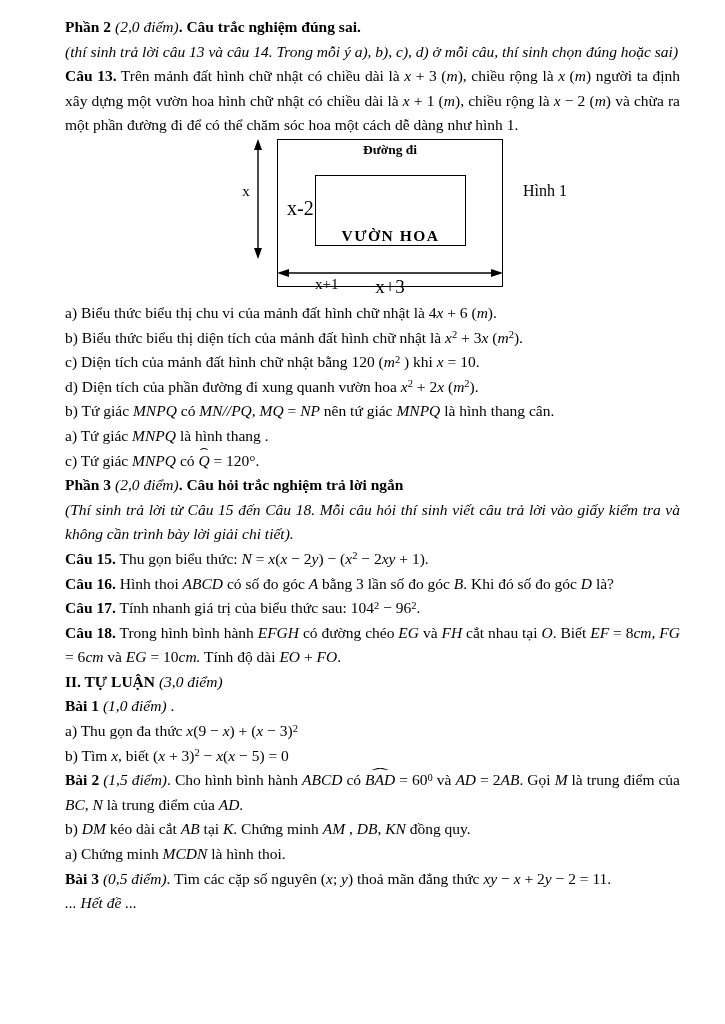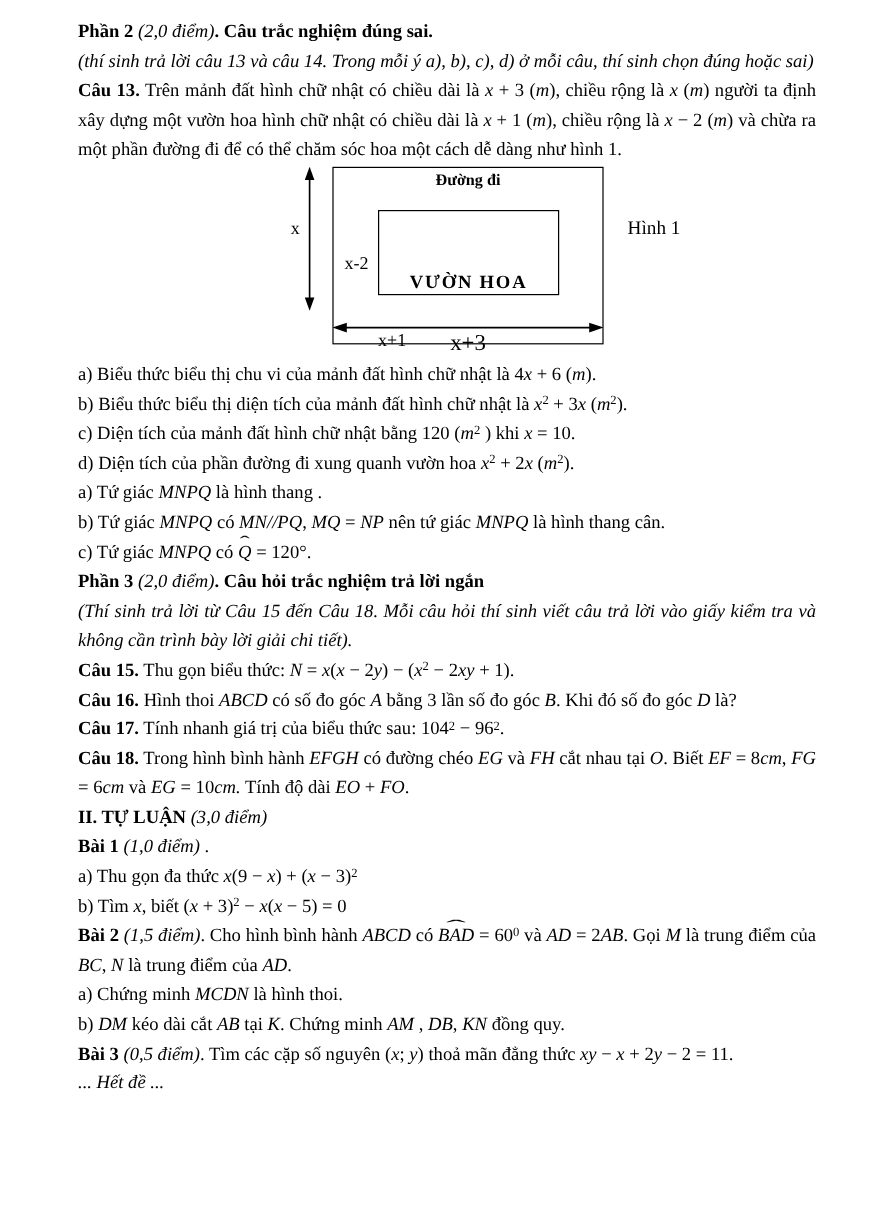--- a/index.html
+++ b/index.html
@@ -34,21 +34,21 @@
   .road-label{
     position:absolute;left:0;top:1px;width:100%;
     text-align:center;font-weight:bold;font-size:13.5px;line-height:18px;
   }
   .inner-rect{
     position:absolute;left:37px;top:35px;width:151px;height:71px;
     border:1.3px solid #000;box-sizing:border-box;
     display:flex;align-items:flex-end;justify-content:center;
   }
   .garden-label{font-weight:bold;font-size:15.5px;letter-spacing:1.5px}
-  .inner-h-label{position:absolute;left:9px;top:72px;font-size:15px;line-height:16px}
+  .inner-h-label{position:absolute;left:9px;top:60px;font-size:20px;line-height:16px}
   .inner-w-label{
     position:absolute;left:37px;top:95px;width:151px;
     text-align:left;font-size:15px;line-height:19px;margin-top:40px;
   }
   .v-arrow{left:186px;top:0;position:absolute}
   .outer-h-label{left:172px;top:44px;width:18px;text-align:center;position:absolute;font-size:15px}
   .h-arrow{left:212px;top:127px;position:absolute}
   .outer-w-label{
     left:212px;top:138px;width:226px;text-align:center;
     position:absolute;font-size:19px;line-height:19px;
@@ -94,33 +94,33 @@
     <div class="outer-w-label">x+3</div>
 
     <span class="fig-caption">Hình 1</span>
   </div>
 
   <div>
       <p class="line"><span>a) Biểu thức biểu thị chu vi của mảnh đất hình chữ nhật là 4</span><span class="i">x</span><span> + 6 (</span><span class="i">m</span><span>).</span></p>
       <p class="line"><span>b) Biểu thức biểu thị diện tích của mảnh đất hình chữ nhật là </span><span class="i">x</span><sup>2</sup><span> + 3</span><span class="i">x</span><span> (</span><span class="i">m</span><sup>2</sup><span>).</span></p>
       <p class="line"><span>c) Diện tích của mảnh đất hình chữ nhật bằng 120 (</span><span class="i">m</span><sup>2</sup><span> ) khi </span><span class="i">x</span><span> = 10.</span></p>
       <p class="line"><span>d) Diện tích của phần đường đi xung quanh vườn hoa </span><span class="i">x</span><sup>2</sup><span> + 2</span><span class="i">x</span><span> (</span><span class="i">m</span><sup>2</sup><span>).</span></p>
+      <p class="line"><span>b) Tứ giác </span><span class="i">MNPQ</span><span> có </span><span class="i">MN//PQ</span><span>, </span><span class="i">MQ</span><span> = </span><span class="i">NP</span><span> nên tứ giác </span><span class="i">MNPQ</span><span> là hình thang cân.</span></p>
       <p class="line"><span>a) Tứ giác </span><span class="i">MNPQ</span><span> là hình thang .</span></p>
-      <p class="line"><span>b) Tứ giác </span><span class="i">MNPQ</span><span> có </span><span class="i">MN//PQ</span><span>, </span><span class="i">MQ</span><span> = </span><span class="i">NP</span><span> nên tứ giác </span><span class="i">MNPQ</span><span> là hình thang cân.</span></p>
       <p class="line"><span>c) Tứ giác </span><span class="i">MNPQ</span><span> có </span><span class="i hat">Q</span><span> = 120°.</span></p>
       <p class="line"><span class="b">Phần 3 </span><span class="i">(2,0 điểm)</span><span class="b">. Câu hỏi trắc nghiệm trả lời ngắn</span></p>
       <p class="line justify"><span class="i">(Thí sinh trả lời từ Câu 15 đến Câu 18. Mỗi câu hỏi thí sinh viết câu trả lời vào giấy kiểm tra và không cần trình bày lời giải chi tiết).</span></p>
       <p class="line"><span class="b">Câu 15.</span><span> Thu gọn biểu thức: </span><span class="i">N</span><span> = </span><span class="i">x</span><span>(</span><span class="i">x</span><span> − 2</span><span class="i">y</span><span>) − (</span><span class="i">x</span><sup>2</sup><span> − 2</span><span class="i">xy</span><span> + 1).</span></p>
       <p class="line"><span class="b">Câu 16.</span><span> Hình thoi </span><span class="i">ABCD</span><span> có số đo góc </span><span class="i">A</span><span> bằng 3 lần số đo góc </span><span class="i">B</span><span>. Khi đó số đo góc </span><span class="i">D</span><span> là?</span></p>
       <p class="line"><span class="b">Câu 17.</span><span> Tính nhanh giá trị của biểu thức sau: 104</span><sup>2</sup><span> − 96</span><sup>2</sup><span>.</span></p>
       <p class="line justify"><span class="b">Câu 18.</span><span> Trong hình bình hành </span><span class="i">EFGH</span><span> có đường chéo </span><span class="i">EG</span><span> và </span><span class="i">FH</span><span> cắt nhau tại </span><span class="i">O</span><span>. Biết </span><span class="i">EF</span><span> = 8</span><span class="i">cm</span><span>, </span><span class="i">FG</span><span> = 6</span><span class="i">cm</span><span> và </span><span class="i">EG</span><span> = 10</span><span class="i">cm.</span><span> Tính độ dài </span><span class="i">EO</span><span> + </span><span class="i">FO</span><span>.</span></p>
       <p class="line"><span class="b">II. TỰ LUẬN </span><span class="i">(3,0 điểm)</span></p>
       <p class="line"><span class="b">Bài 1 </span><span class="i">(1,0 điểm)</span><span> .</span></p>
       <p class="line"><span>a) Thu gọn đa thức  </span><span class="i">x</span><span>(9 − </span><span class="i">x</span><span>) + (</span><span class="i">x</span><span> − 3)</span><sup>2</sup></p>
       <p class="line"><span>b) Tìm </span><span class="i">x</span><span>, biết (</span><span class="i">x</span><span> + 3)</span><sup>2</sup><span> − </span><span class="i">x</span><span>(</span><span class="i">x</span><span> − 5) = 0</span></p>
       <p class="line justify"><span class="b">Bài 2 </span><span class="i">(1,5 điểm)</span><span>. Cho hình bình hành </span><span class="i">ABCD</span><span> có </span><span class="i hat widehat">BAD</span><span> = 60</span><sup>0</sup><span> và </span><span class="i">AD</span><span> = 2</span><span class="i">AB</span><span>. Gọi </span><span class="i">M</span><span> là trung điểm của </span><span class="i">BC</span><span>,  </span><span class="i">N</span><span> là trung điểm của </span><span class="i">AD</span><span>.</span></p>
+      <p class="line"><span>b) </span><span class="i">DM</span><span> kéo dài cắt </span><span class="i">AB</span><span> tại </span><span class="i">K</span><span>. Chứng minh </span><span class="i">AM</span><span> , </span><span class="i">DB</span><span>, </span><span class="i">KN</span><span> đồng quy.</span></p>
       <p class="line"><span>a) Chứng minh </span><span class="i">MCDN</span><span> là hình thoi.</span></p>
-      <p class="line"><span>b) </span><span class="i">DM</span><span> kéo dài cắt </span><span class="i">AB</span><span> tại </span><span class="i">K</span><span>. Chứng minh </span><span class="i">AM</span><span> , </span><span class="i">DB</span><span>, </span><span class="i">KN</span><span> đồng quy.</span></p>
       <p class="line"><span class="b">Bài 3 </span><span class="i">(0,5 điểm)</span><span>. Tìm các cặp số nguyên (</span><span class="i">x</span><span>; </span><span class="i">y</span><span>) thoả mãn đẳng thức </span><span class="i">xy</span><span> − </span><span class="i">x</span><span> + 2</span><span class="i">y</span><span> − 2 = 11.</span></p>
       <p class="line footer-line"><span class="i">... Hết đề ...</span></p>
     </div>
 
 </div>
 
 </body></html>

